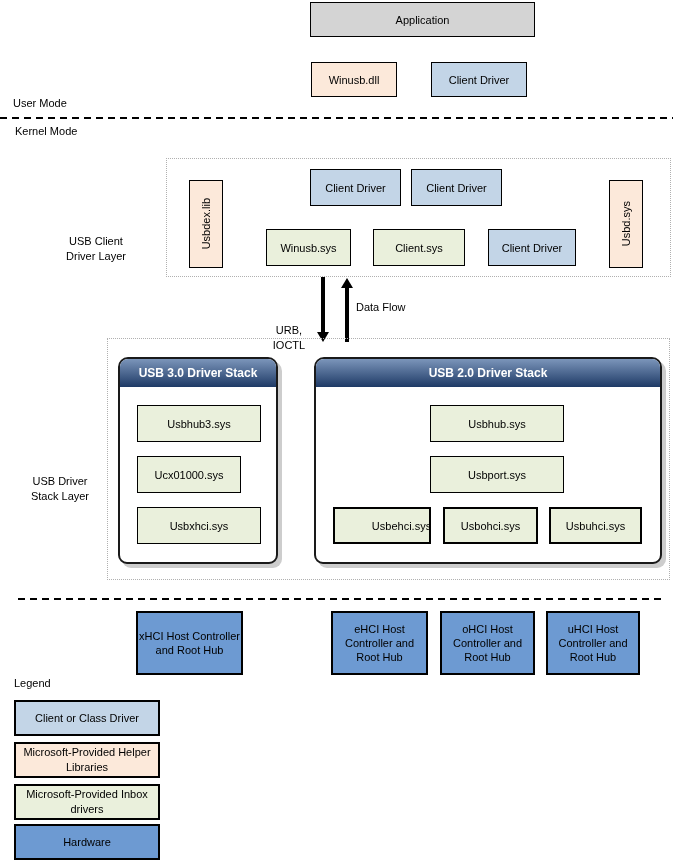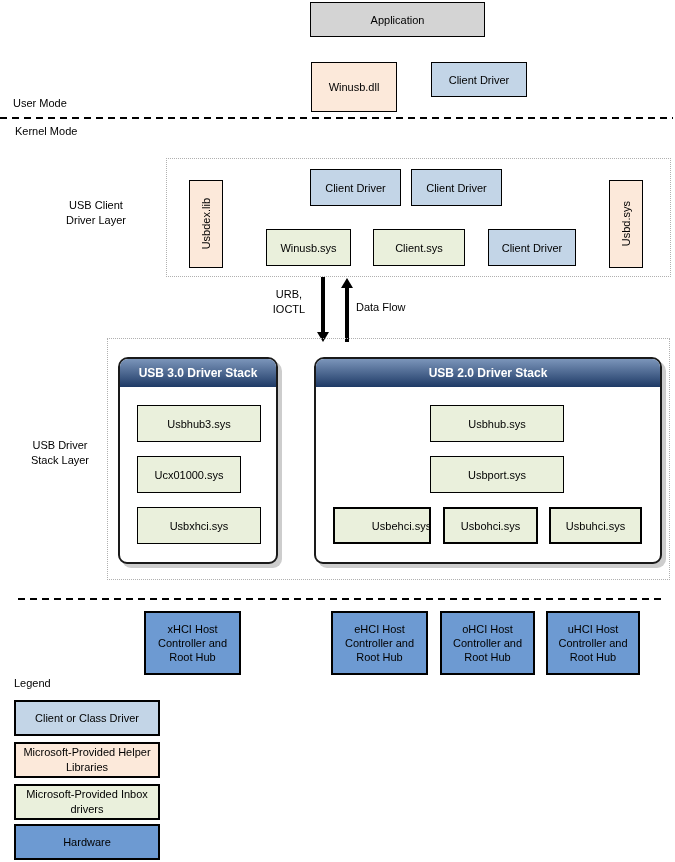--- a/index.html
+++ b/index.html
@@ -29,30 +29,30 @@
   }
   .stack-header{
     height:28px;display:flex;align-items:center;justify-content:center;
     background:linear-gradient(#7b95ba,#1e3a66);
     color:#fff;font-weight:bold;font-size:12px;
   }
   .arrow-shaft{position:absolute;width:4px;background:#000;}
   .arrow-head{position:absolute;width:0;height:0;}
   .head-down{border-left:6px solid transparent;border-right:6px solid transparent;border-top:10px solid #000;}
   .head-up{border-left:6px solid transparent;border-right:6px solid transparent;border-bottom:10px solid #000;}
-  .center2{text-align:center;}
+  .center2{text-align:center;margin-top:36px;}
 </style>
 </head>
 <body>
 
 <div id="canvas">
 
-  <div class="box gray" style="left:310px;top:2px;width:175px;height:35px;">Application</div>
+  <div class="box gray" style="left:310px;top:2px;width:225px;height:35px;">Application</div>
 
-  <div class="box peach" style="left:311px;top:62px;width:86px;height:50px;">Winusb.dll</div>
+  <div class="box peach" style="left:311px;top:62px;width:86px;height:35px;">Winusb.dll</div>
 
   <div class="box blue" style="left:431px;top:62px;width:96px;height:35px;">Client Driver</div>
 
   <div class="freelabel" style="left:13px;top:96px;">User Mode</div>
 
   <div class="dashline" style="left:0;top:117px;width:673px;"></div>
 
   <div class="freelabel" style="left:15px;top:124px;">Kernel Mode</div>
 
   <div class="freelabel center2" style="left:40px;top:198px;width:112px;">
@@ -111,21 +111,21 @@
     <div class="stack-header">USB 2.0 Driver Stack</div>
     <div class="box green" style="left:114px;top:46px;width:134px;height:37px;">Usbhub.sys</div>
     <div class="box green" style="left:114px;top:97px;width:134px;height:37px;text-align:center;">Usbport.sys</div>
     <div class="box green thick" style="left:17px;top:148px;width:98px;height:37px;padding-left:40px;">Usbehci.sys</div>
     <div class="box green thick" style="left:233px;top:148px;width:93px;height:37px;">Usbuhci.sys</div>
     <div class="box green thick" style="left:127px;top:148px;width:95px;height:37px;">Usbohci.sys</div>
   </div>
 
   <div class="dashline" style="left:18px;top:598px;width:644px;"></div>
 
-  <div class="box mblue thick" style="left:144px;top:611px;width:97px;height:64px;">xHCI Host Controller and Root Hub</div>
+  <div class="box mblue thick" style="left:136px;top:611px;width:107px;height:64px;">xHCI Host Controller and Root Hub</div>
   <div class="box mblue thick" style="left:331px;top:611px;width:97px;height:64px;">eHCI Host Controller and Root Hub</div>
   <div class="box mblue thick" style="left:440px;top:611px;width:95px;height:64px;">oHCI Host Controller and Root Hub</div>
   <div class="box mblue thick" style="left:546px;top:611px;width:94px;height:64px;">uHCI Host Controller and Root Hub</div>
 
   <div class="freelabel" style="left:14px;top:676px;">Legend</div>
 
   <div class="box blue thick" style="left:14px;top:700px;width:146px;height:36px;line-height:15px;">Client or Class Driver</div>
   <div class="box peach thick" style="left:14px;top:742px;width:146px;height:36px;line-height:15px;">Microsoft-Provided Helper Libraries</div>
   <div class="box green thick" style="left:14px;top:784px;width:146px;height:36px;line-height:15px;">Microsoft-Provided Inbox drivers</div>
   <div class="box mblue thick" style="left:14px;top:824px;width:146px;height:36px;line-height:15px;">Hardware</div>

